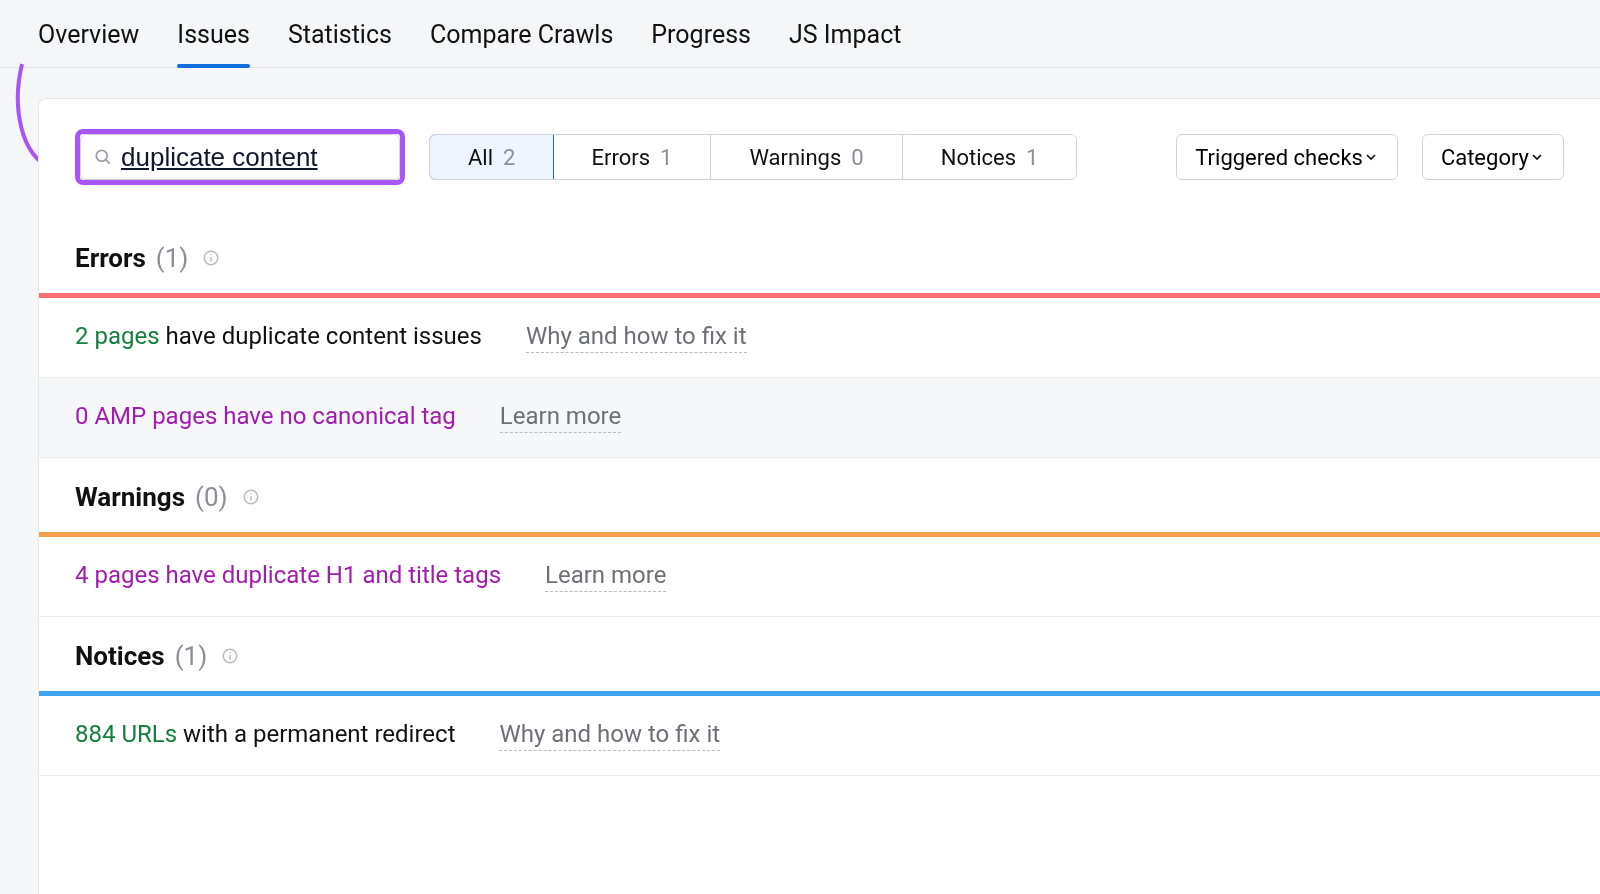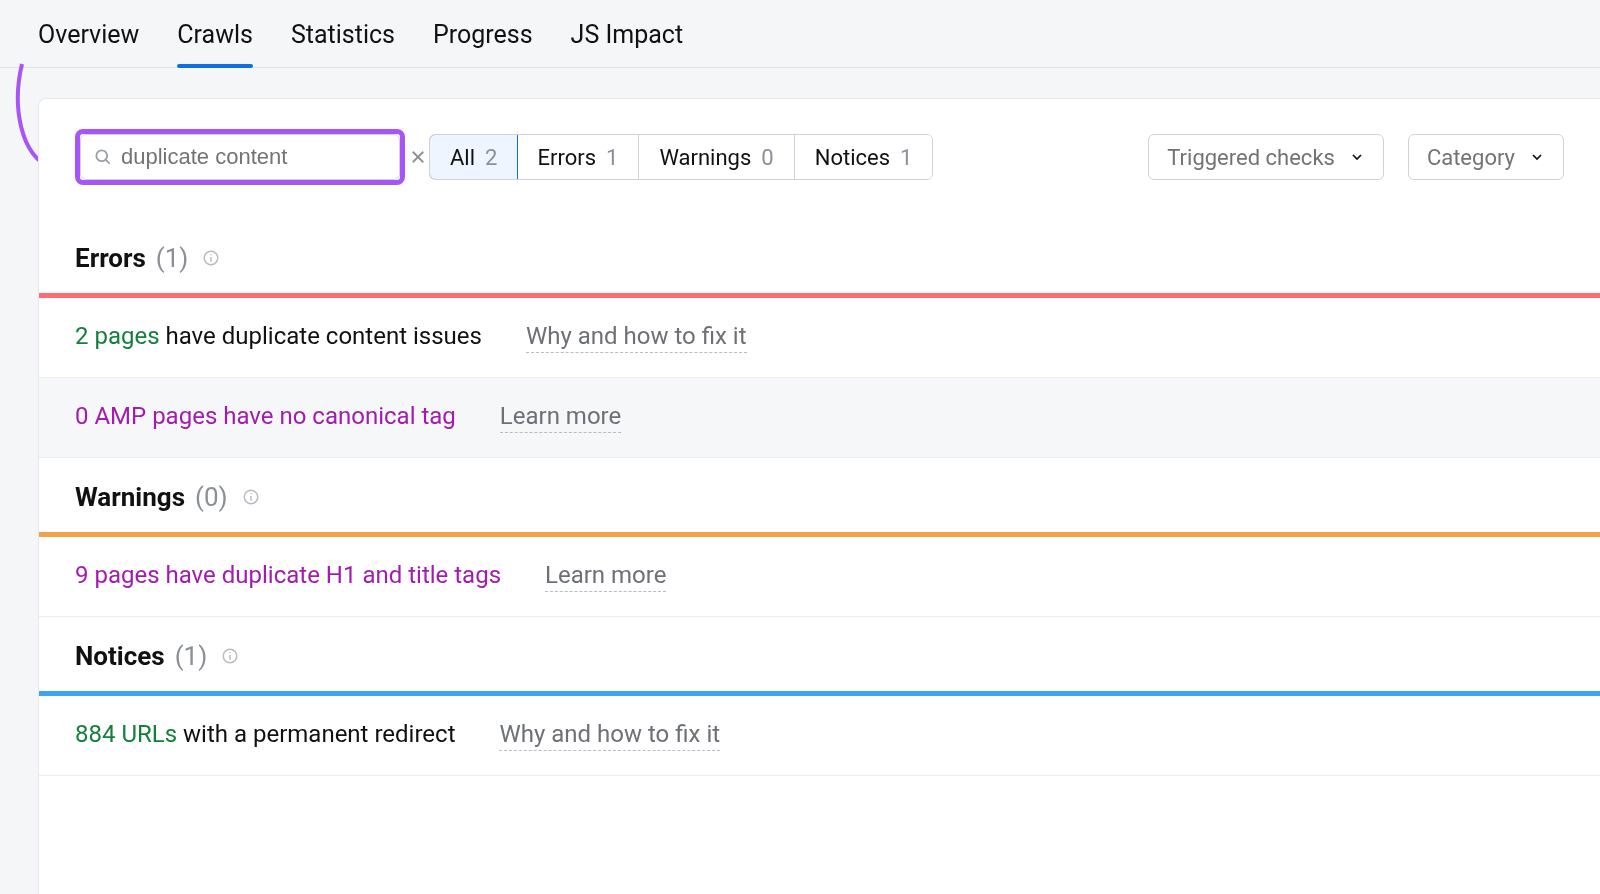--- a/index.html
+++ b/index.html
@@ -84,40 +84,41 @@
   border: 1px solid #d0d3d9;
   border-radius: 6px;
   background: #fff;
   height: 46px;
   padding: 0 10px 0 12px;
   width: 320px;
 }
 .search-box input {
   border: none;
   outline: none;
-  font-size: 22px;
+  font-size: 26px;
   flex: 1;
-  color: #737373;
+  color: #0f172a;
   background: transparent;
+  text-decoration: underline;
 }
 .search-icon { color: #9aa0a8; margin-right: 8px; display:flex; }
 .clear-icon { color: #8b8f97; cursor: pointer; display:flex; }
 
 
 .pill-group {
   display: flex;
   border: 1px solid #cfd3d9;
   border-radius: 6px;
   overflow: hidden;
   height: 46px;
 }
 .pill {
   display: flex;
   align-items: center;
-  padding: 0 20px;
+  padding: 0 38px;
   gap: 10px;
   font-size: 22px;
   color: #111;
   border-right: 1px solid #cfd3d9;
   cursor: pointer;
   background: #fff;
 }
 .pill:last-child { border-right: none; }
 .pill.active {
   background: #eef5fe;
@@ -126,27 +127,26 @@
   border-radius: 6px 0 0 6px;
   z-index: 1;
 }
 .pill .count { color: #8b8f97; }
 
 
 .spacer { flex: 1; }
 .dd {
   display: flex;
   align-items: center;
-  gap: 14px;
   height: 46px;
   padding: 0 18px;
   border: 1px solid #cfd3d9;
   border-radius: 6px;
   background: #fff;
-  color: #737373;
+  color: #000000;
   font-size: 22px;
   cursor: pointer;
 }
 .chev { display:flex; color:#111; }
 
 
 .section-header {
   display: flex;
   align-items: baseline;
   gap: 10px;
@@ -183,22 +183,23 @@
   cursor: pointer;
 }
 </style>
 </head>
 <body>
 
 <div class="page">
 
   <div class="tabs">
     <div class="tab">Overview</div>
-    <div class="tab active">Crawls</div>
+    <div class="tab active">Issues</div>
     <div class="tab">Statistics</div>
+    <div class="tab">Compare Crawls</div>
     <div class="tab">Progress</div>
     <div class="tab">JS Impact</div>
   </div>
 
   <div class="arrow-wrap">
     <svg width="80" height="130" viewBox="0 0 80 130">
       <path d="M20 8 C 10 50, 18 100, 50 112" stroke="#a855f7" stroke-width="4" fill="none"></path>
       <path d="M50 112 L38 104 M50 112 L42 122" stroke="#a855f7" stroke-width="4" fill="none" stroke-linecap="round"></path>
     </svg>
   </div>
@@ -301,21 +302,21 @@
             <circle cx="12" cy="12" r="9"></circle>
             <line x1="12" y1="10.8" x2="12" y2="17"></line>
             <circle cx="12" cy="7.5" r="1" fill="currentColor" stroke="none"></circle>
           </svg>
       </span>
     </div>
     <div class="rule orange"></div>
 
     <div class="row">
       <span class="issue-text">
-        <span class="issue-link-green">9 pages have duplicate H1 and title tags</span>
+        <span class="issue-link-green">4 pages have duplicate H1 and title tags</span>
       </span>
       <span class="help-link">Learn more</span>
     </div>
 
     <div class="section-header">
       <span class="title">Notices</span>
       <span class="count">(1)</span>
       <span class="info-icon">
         <svg width="18" height="18" viewBox="0 0 24 24" fill="none" stroke="currentColor" stroke-width="2">
             <circle cx="12" cy="12" r="9"></circle>

